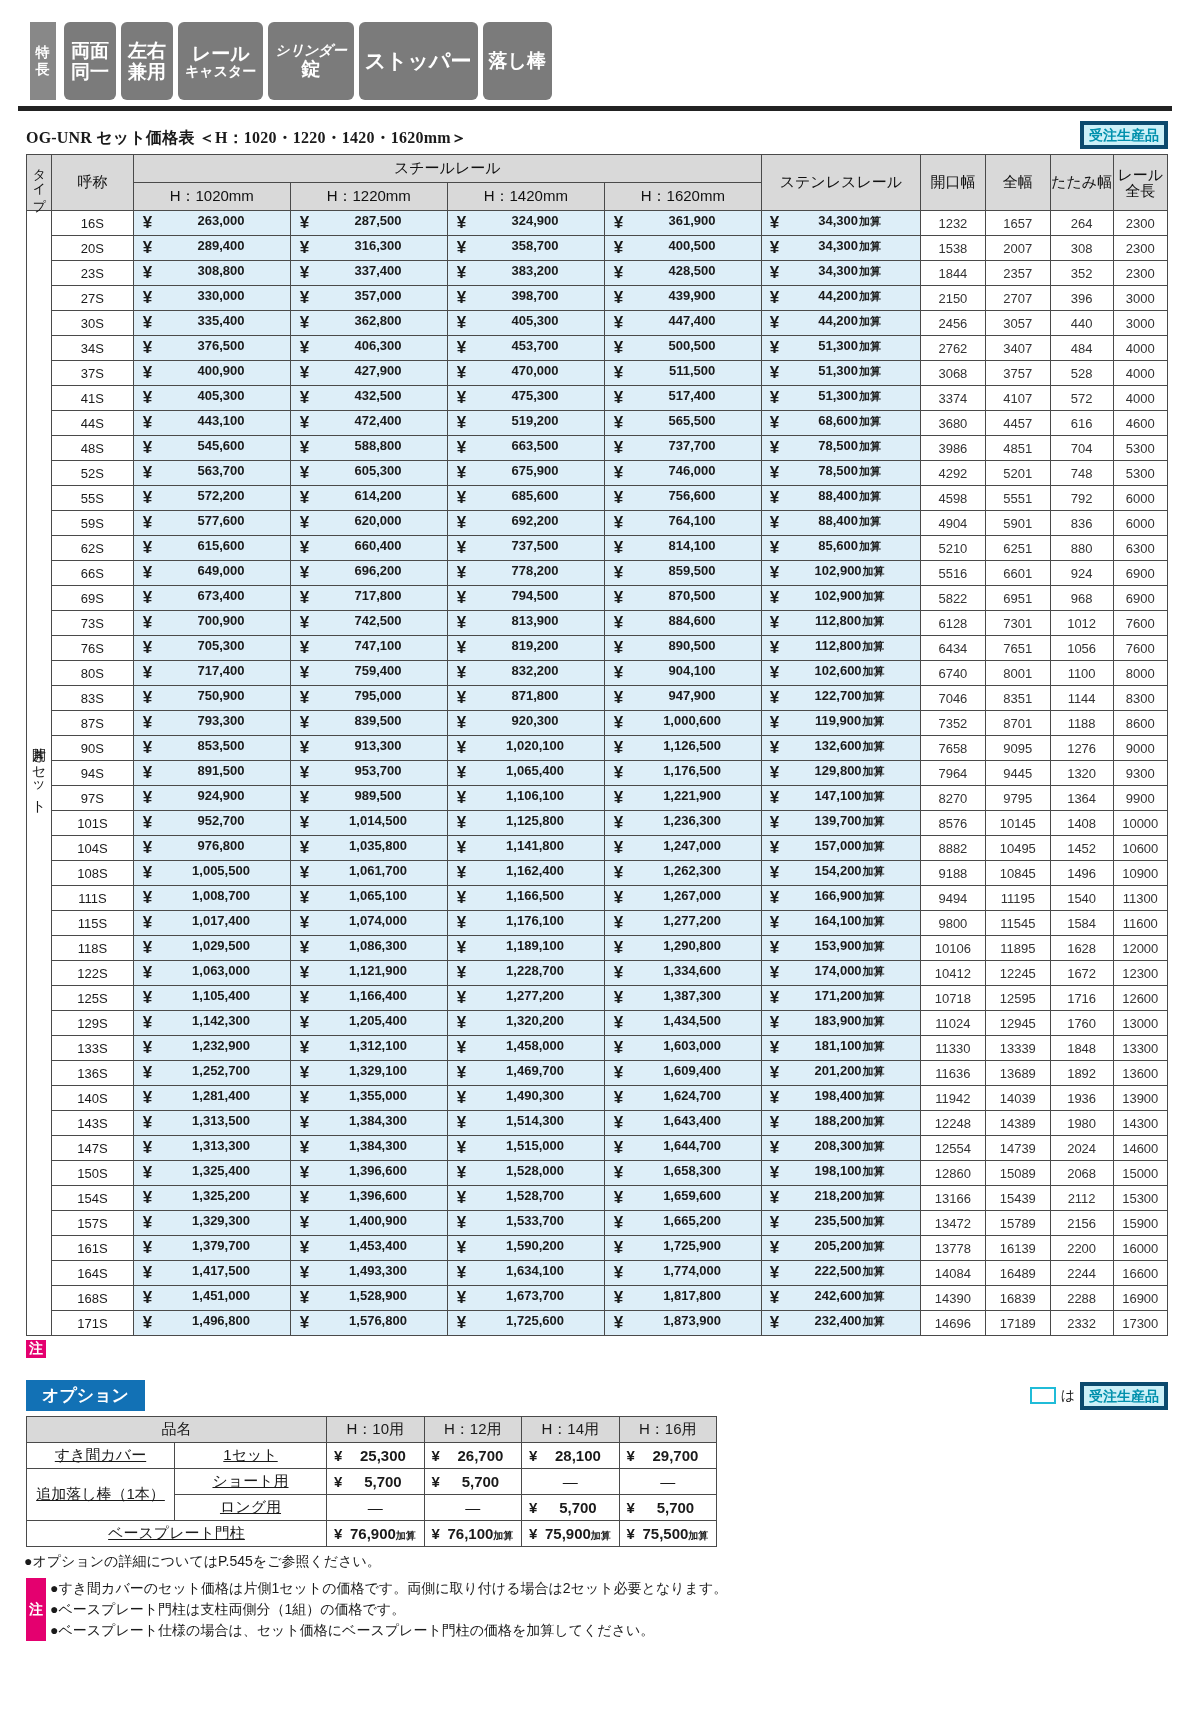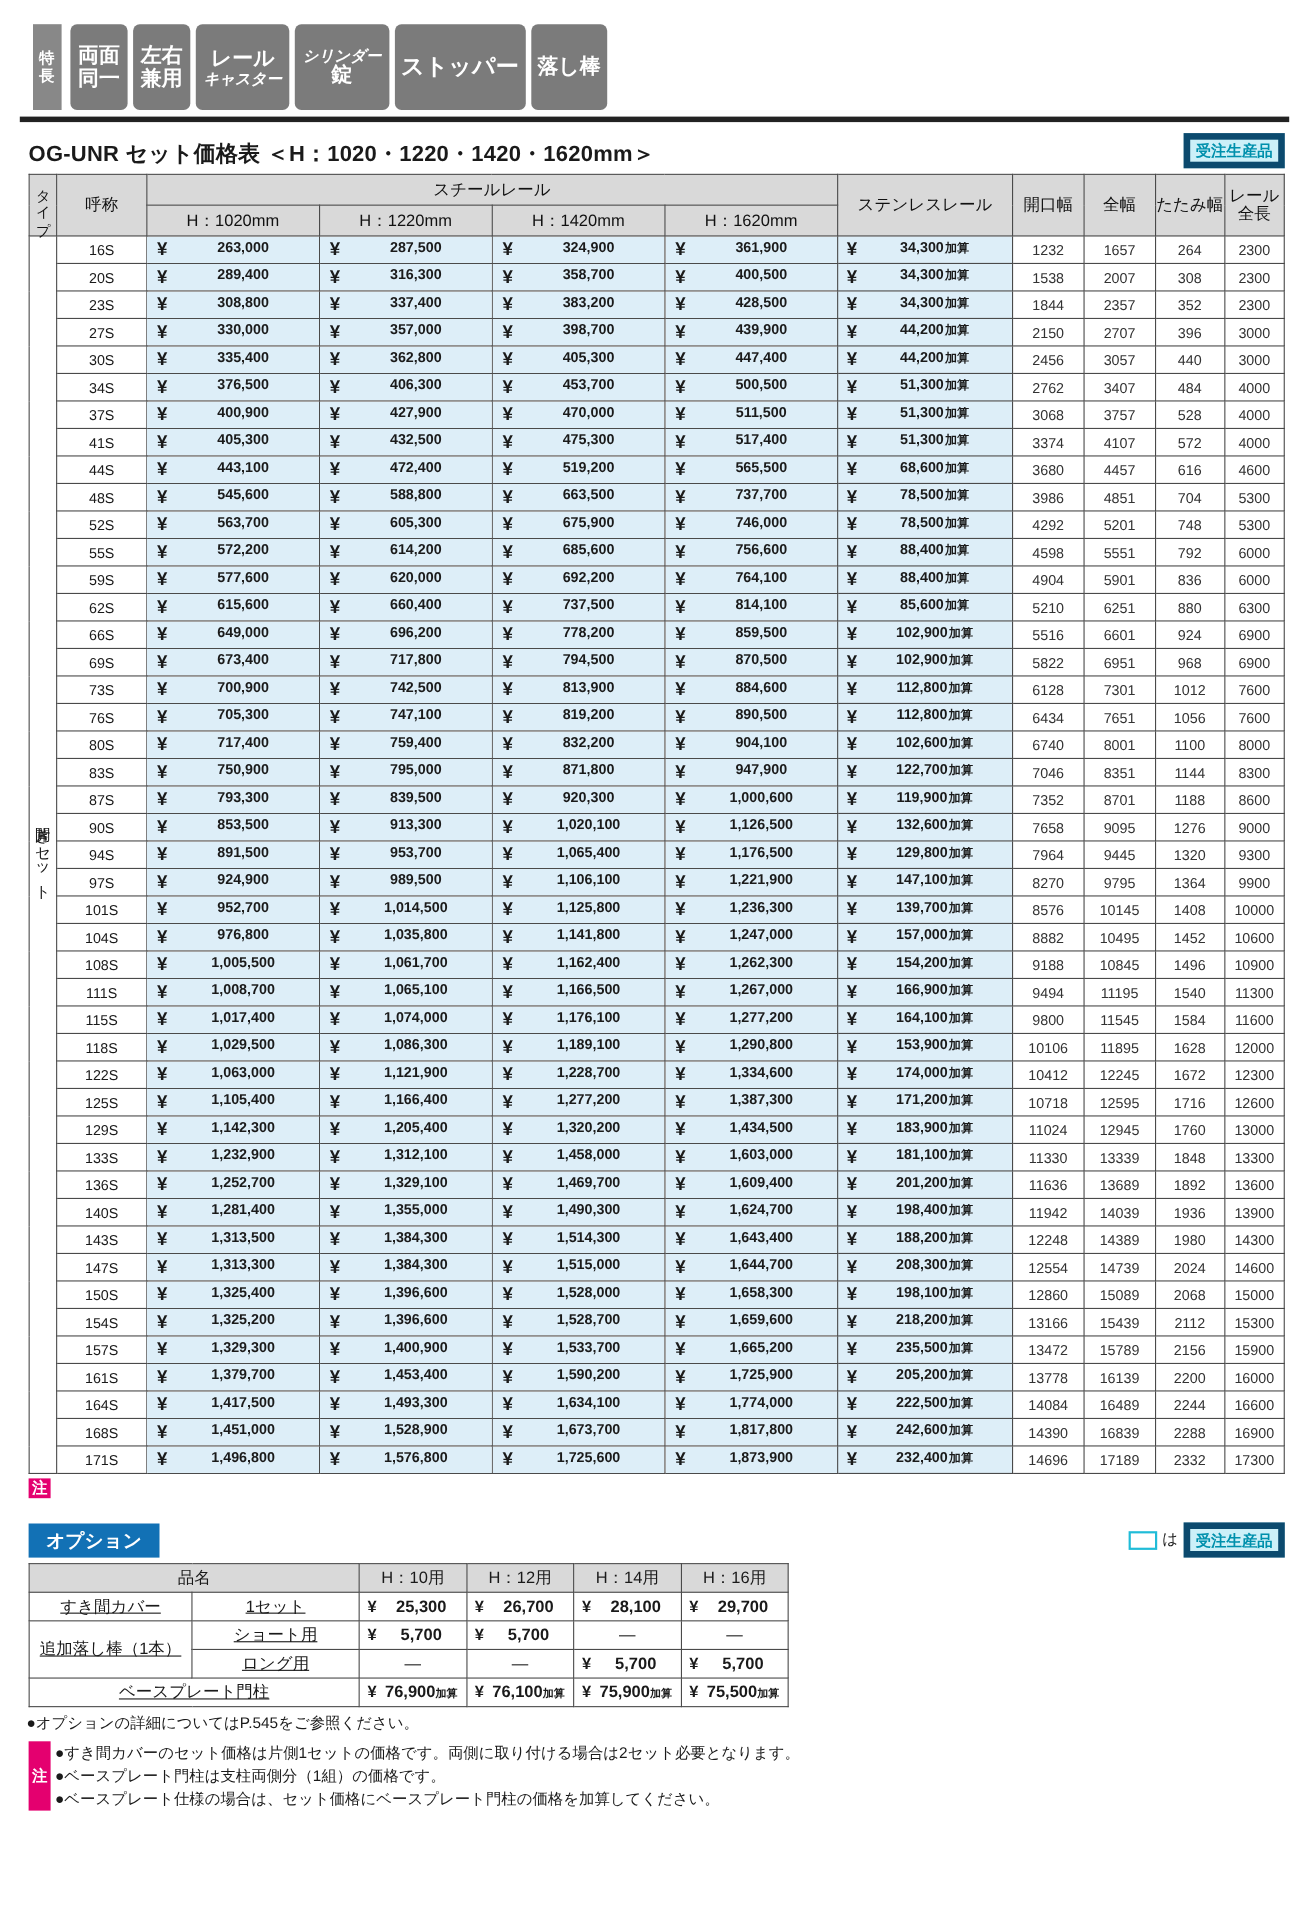--- a/index.html
+++ b/index.html
@@ -28,37 +28,37 @@
     margin-right: 5px; padding: 4px 7px;
     display: flex; flex-direction: column;
     align-items: center; justify-content: center;
     font-weight: bold; line-height: 1.12; text-align: center;
     min-width: 46px;
   }
   .badge .l1, .badge .l2 { display: block; white-space: nowrap; }
   .badge.two-line { font-size: 19px; }
   .badge.two-line .l2 { font-size: 19px; }
   .badge.rail .l1 { font-size: 19px; }
-  .badge.rail .l2 { font-size: 14px; font-style: italic; }
+  .badge.rail .l2 { font-size: 14px; }
   .badge.cyl .l1 { font-size: 14px; font-style: italic; }
   .badge.cyl .l2 { font-size: 19px; }
   .badge.one-line { font-size: 21px; padding: 4px 6px; }
   .badge.one-line.ochi { font-size: 19px; }
 
   
   .rule-thick { height: 5px; background: #222222; margin: 6px 18px 0 18px; }
 
   
   .title-row {
     display: flex; align-items: flex-end; justify-content: space-between;
     padding: 10px 22px 5px 26px;
   }
-  .main-title { font-size: 20px; font-weight: bold; letter-spacing: .2px; }
+  .main-title { font-size: 16px; font-weight: bold; letter-spacing: .2px; font-family: Liberation Serif, serif; }
   .order-badge {
-    border: 6px solid #0c4a6e; background: #cdf0f8; color: #0090ac;
+    border: 4px solid #0c4a6e; background: #cdf0f8; color: #0090ac;
     font-size: 14px; font-weight: bold; padding: 1px 5px; line-height: 1.3;
   }
 
   
   table.price {
     border-collapse: collapse; margin: 0 22px 0 26px;
     width: 1142px; table-layout: fixed;
   }
   table.price th, table.price td {
     border: 1px solid #4a4a4a; text-align: center; padding: 0;

